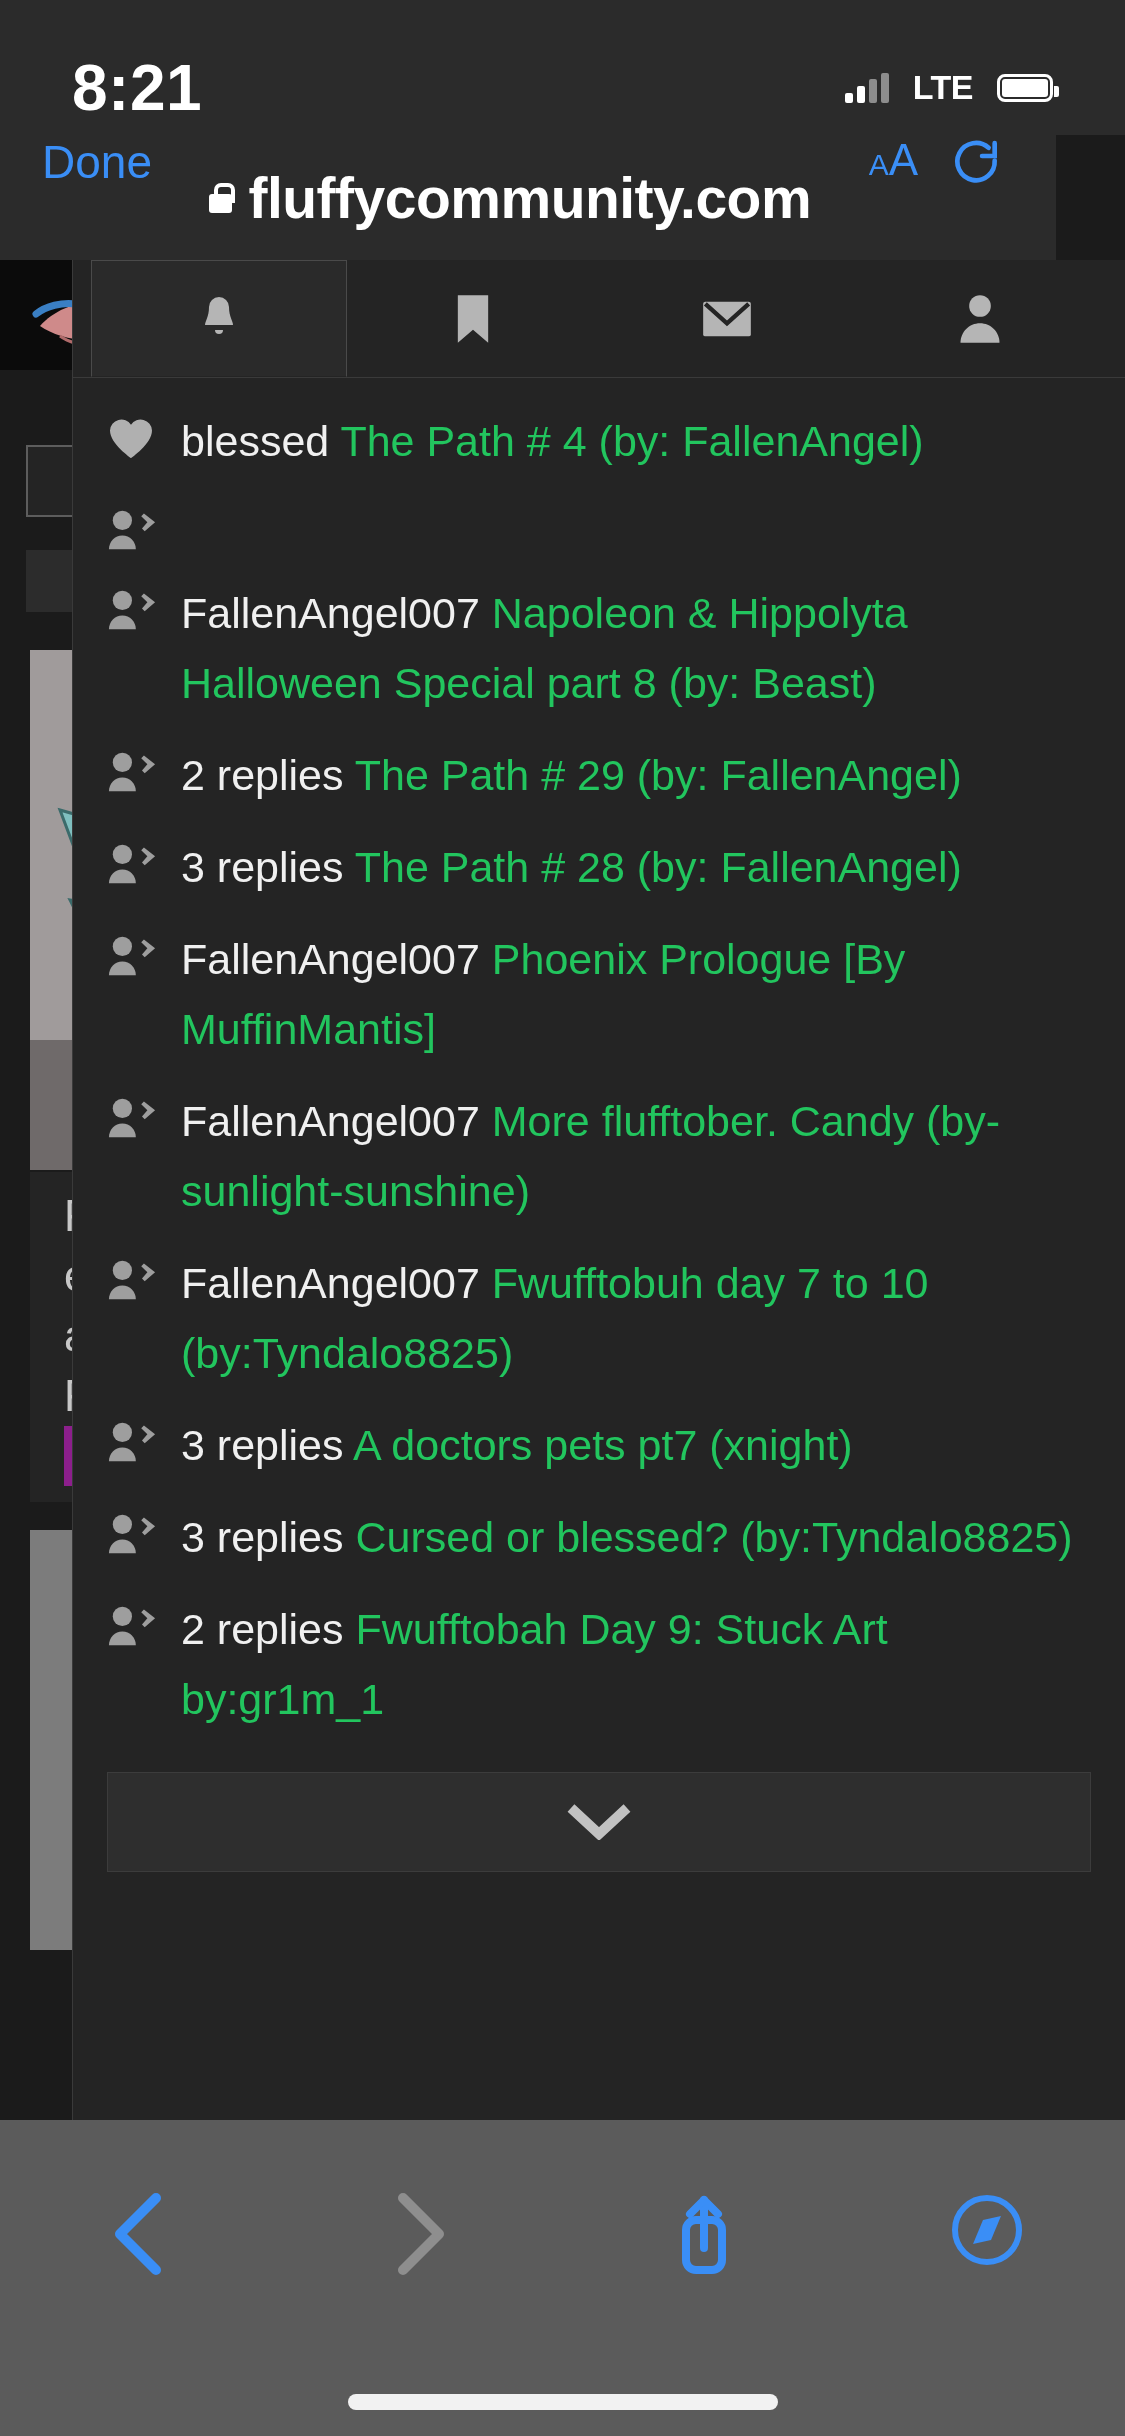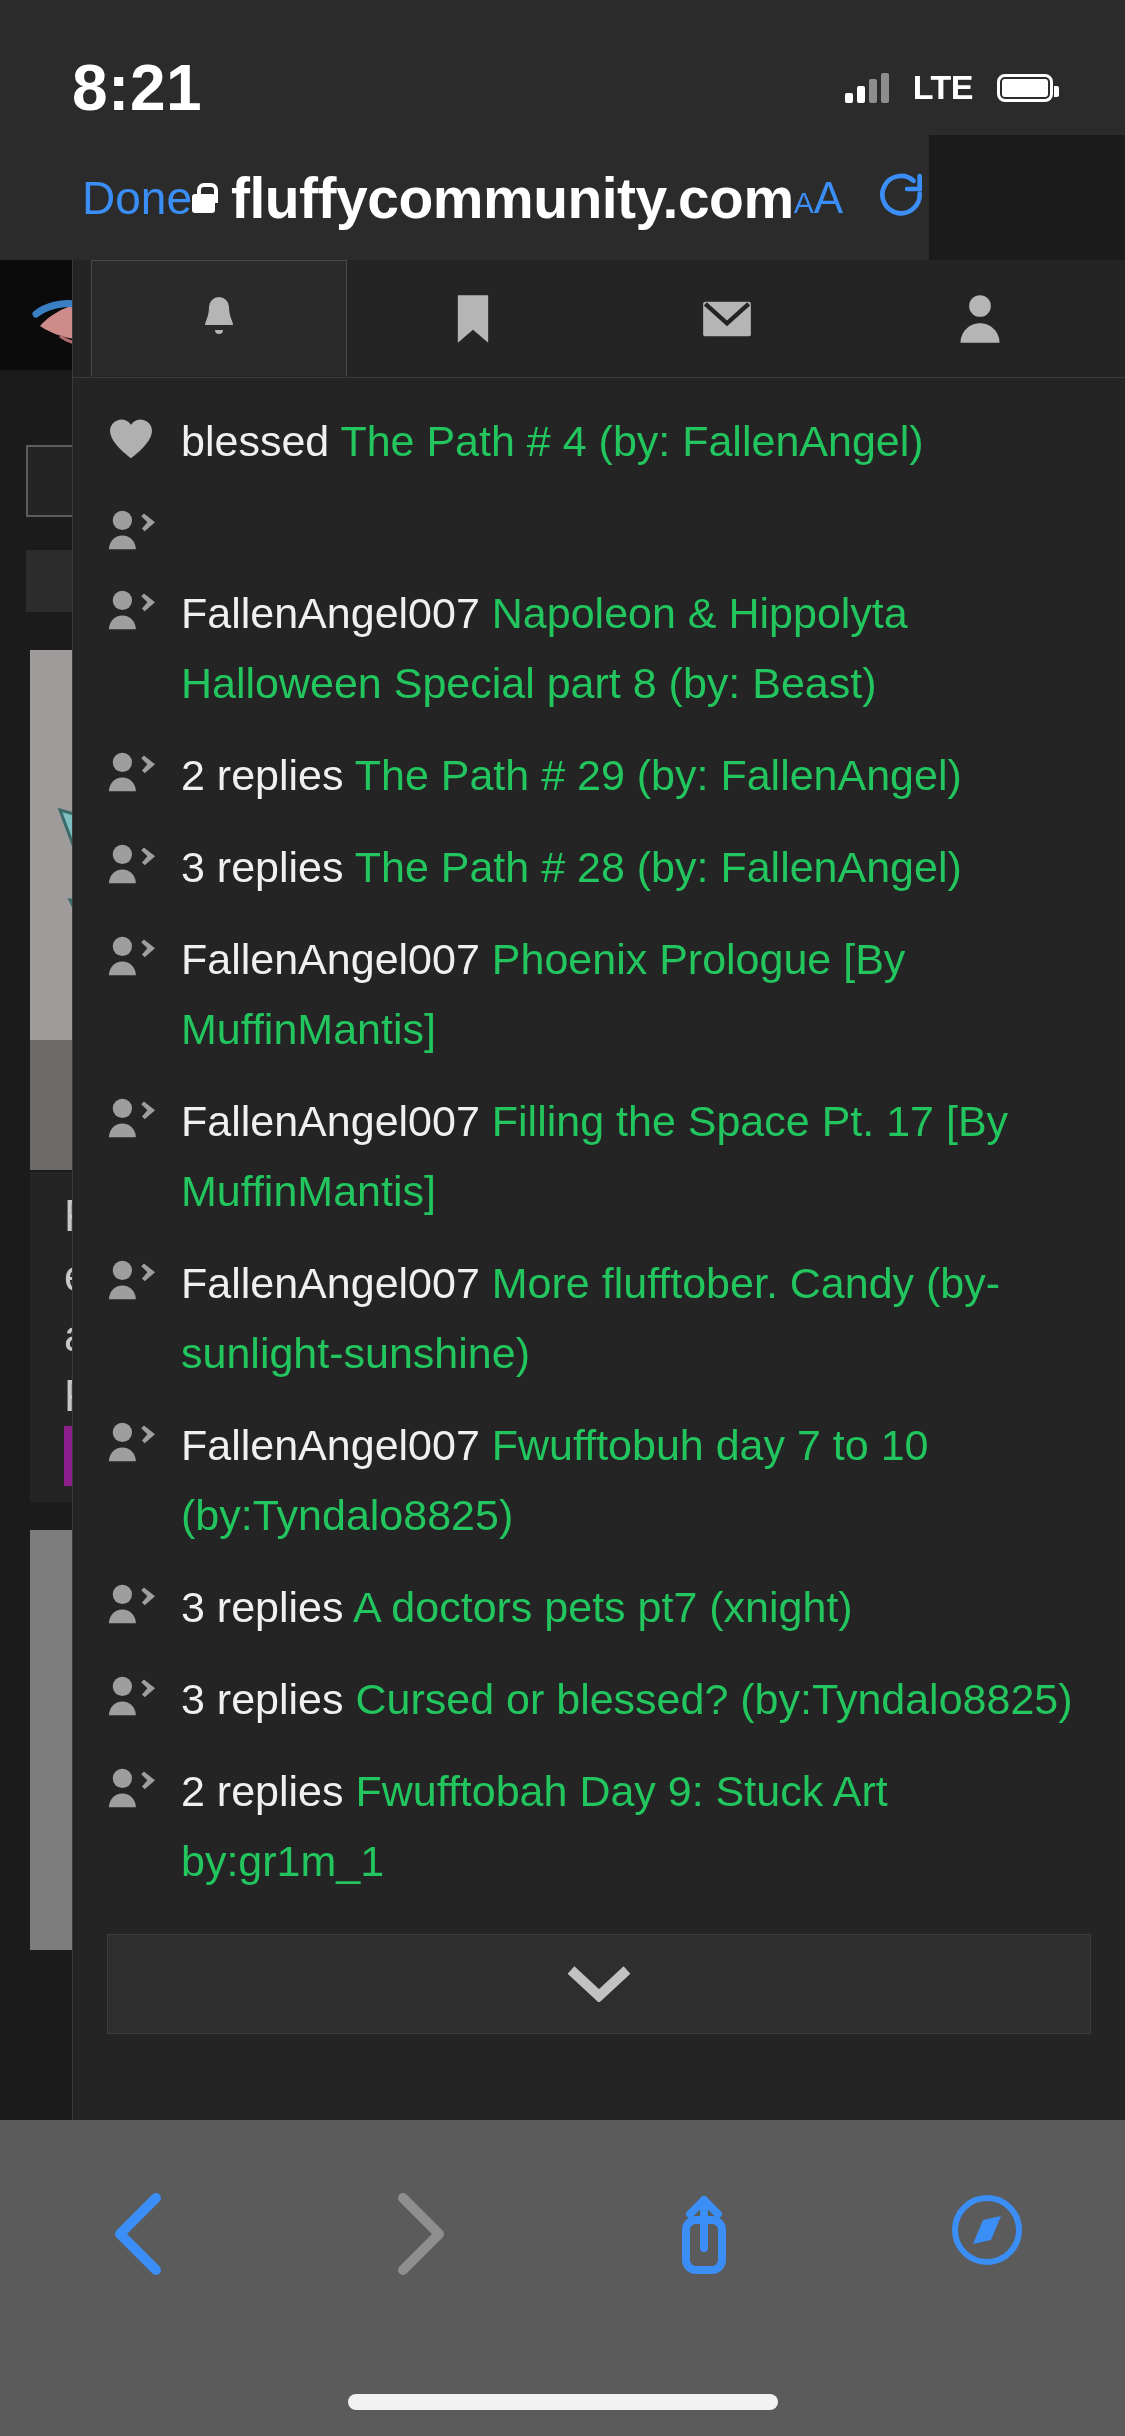--- a/index.html
+++ b/index.html
@@ -26,23 +26,23 @@
   .sig i:nth-child(2){ height:17px; }
   .sig i:nth-child(3){ height:24px; background:#8d8d8d;}
   .sig i:nth-child(4){ height:30px; background:#8d8d8d;}
   .lte{ font-size:34px; font-weight:600; letter-spacing:-0.5px; margin:0 12px;}
   .batt{ position:relative; width:56px; height:28px; border:3px solid #fff; border-radius:8px; padding:2px;}
   .batt::after{ content:""; position:absolute; right:-9px; top:9px; width:5px; height:11px; background:#fff; border-radius:0 2px 2px 0;}
   .batt > i{ display:block; height:100%; background:#fff; border-radius:3px; }
 
   
   .browserbar{
-    position:absolute; top:135px; left:0; width:929px; height:125px;
+    position:absolute; top:135px; left:0; width:1056px; height:125px;
     background:#2b2b2b;
-    display:flex; align-items:center;padding-left:40px;
+    display:flex; 
   }
   .done-btn{ color:#3a8ef6; font-size:46px; margin-left:42px; }
   .urlwrap{ flex:1; display:flex; align-items:center; justify-content:center; gap:16px;}
   .lock{ width:23px; height:30px; position:relative;}
   .lock::before{ content:""; position:absolute; bottom:0; left:0; width:23px; height:19px; background:#fff; border-radius:3px;}
   .lock::after{ content:""; position:absolute; top:0; left:5px; width:13px; height:16px; border:4px solid #fff; border-bottom:none; border-radius:7px 7px 0 0;}
   .urltext{ color:#fff; font-size:57px; font-weight:600; letter-spacing:-0.5px;}
   .aa{ color:#3a8ef6; font-size:40px; margin-right:30px; display:flex; align-items:baseline;}
   .aa .a1{font-size:30px;} .aa .a2{font-size:44px;}
   .reload{ margin-right:52px; }
@@ -272,33 +272,20 @@
               <path d="M1 21c0-4 3.1-7.2 7-7.2s7 3.2 7 7.2z"></path>
             <path d="M16 7h5l-3.2-3.2 1.4-1.4L25 7l-5.4 4.6-1.4-1.4L21 7h-5z"></path>
           </svg>
         </span>
         <span class="notif-text">
           <span class="who">FallenAngel007</span>
           <span class="subject">Phoenix Prologue [By MuffinMantis]</span>
         </span>
       </div>
 
-      <div class="notif">
-        <span class="notif-icon">
-          <svg width="50" height="44" viewBox="0 0 26 22" fill="#9e9e9e">
-            <circle cx="8" cy="6" r="5"></circle>
-              <path d="M1 21c0-4 3.1-7.2 7-7.2s7 3.2 7 7.2z"></path>
-            <path d="M16 7h5l-3.2-3.2 1.4-1.4L25 7l-5.4 4.6-1.4-1.4L21 7h-5z"></path>
-          </svg>
-        </span>
-        <span class="notif-text">
-          <span class="who">FallenAngel007</span>
-          <span class="subject">Filling the Space Pt. 17 [By MuffinMantis]</span>
-        </span>
-      </div>
 
       <div class="notif">
         <span class="notif-icon">
           <svg width="50" height="44" viewBox="0 0 26 22" fill="#9e9e9e">
             <circle cx="8" cy="6" r="5"></circle>
               <path d="M1 21c0-4 3.1-7.2 7-7.2s7 3.2 7 7.2z"></path>
             <path d="M16 7h5l-3.2-3.2 1.4-1.4L25 7l-5.4 4.6-1.4-1.4L21 7h-5z"></path>
           </svg>
         </span>
         <span class="notif-text">

